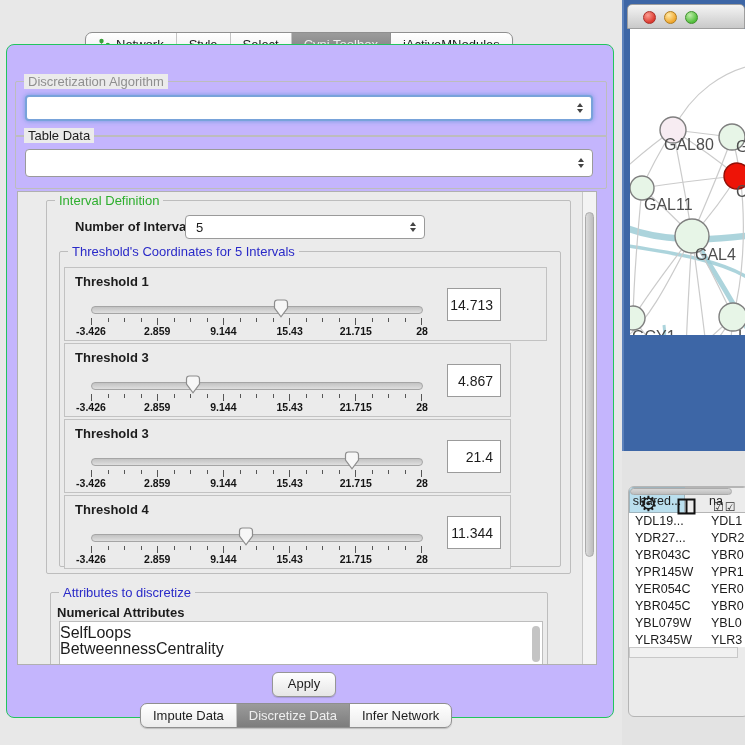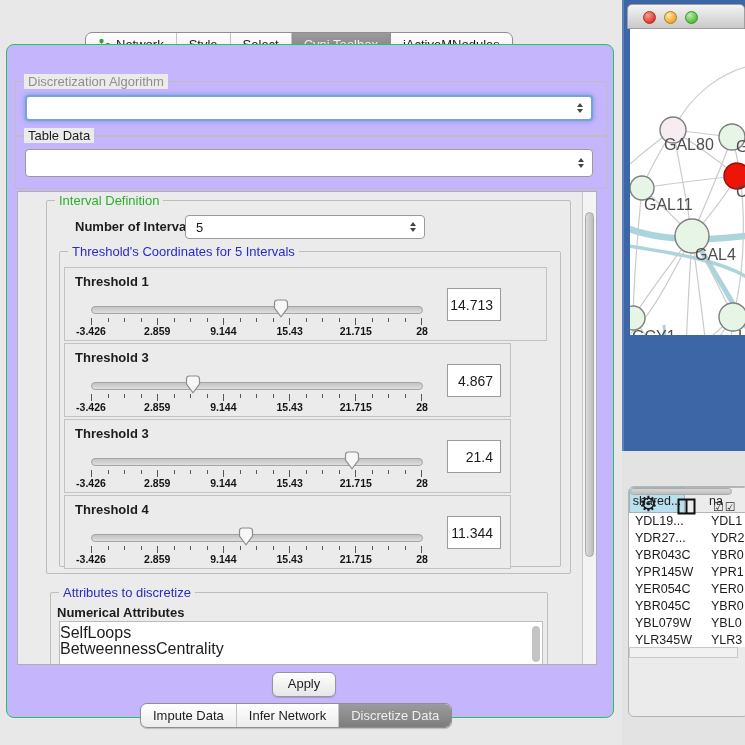--- a/index.html
+++ b/index.html
@@ -354,25 +354,25 @@
       </div>
     </div>
 
     <div id="apply-btn" class="a">Apply</div>
   </div>
 
   <div id="bottom-tabs" class="tabbar" style="left:140px;top:703px">
       <span class="tab">
         <span>Impute Data</span>
       </span>
-      <span class="tab">
-        <span>Infer Network</span>
-      </span>
       <span class="tab selected">
         <span>Discretize Data</span>
+      </span>
+      <span class="tab">
+        <span>Infer Network</span>
       </span>
     </div>
 
   <div id="net-frame" class="a"></div>
   <div id="mac-bar" class="a">
     <span class="light" id="light-red"></span>
     <span class="light" id="light-yellow"></span>
     <span class="light" id="light-green"></span>
   </div>
   <div id="net-canvas" class="a">

